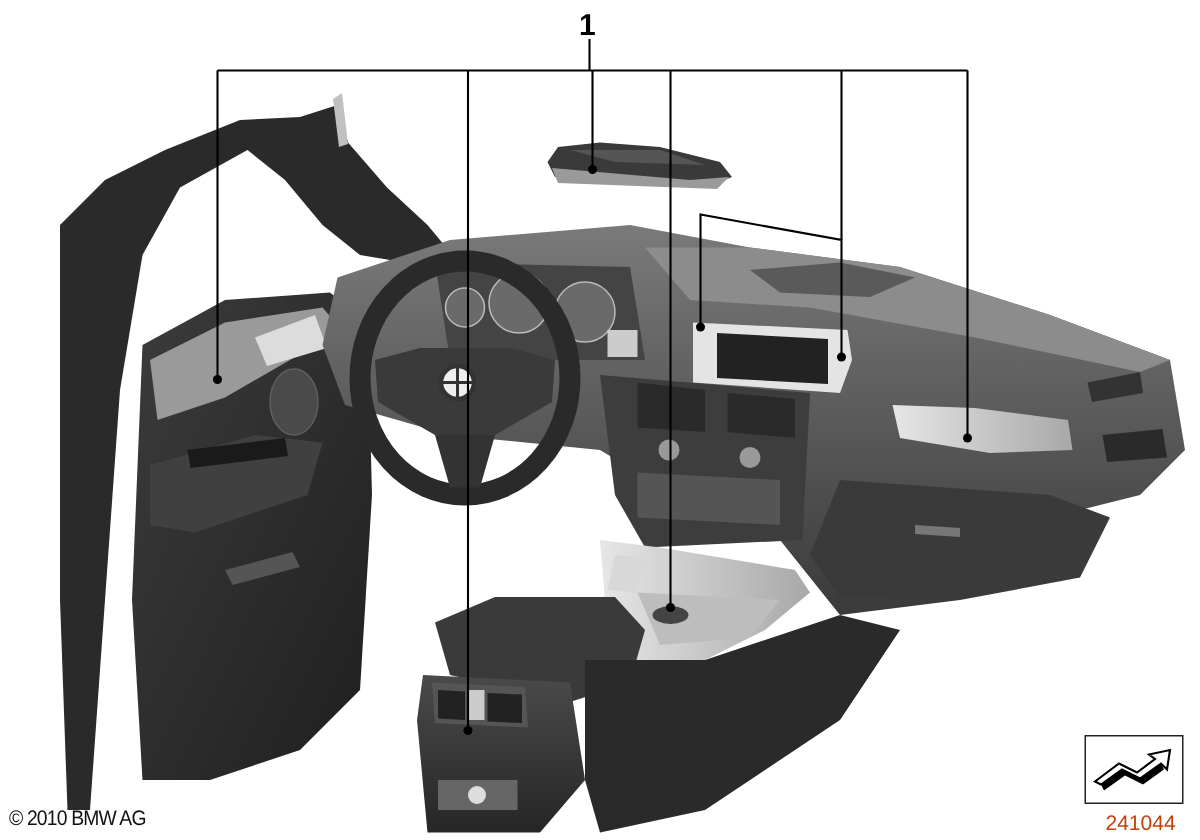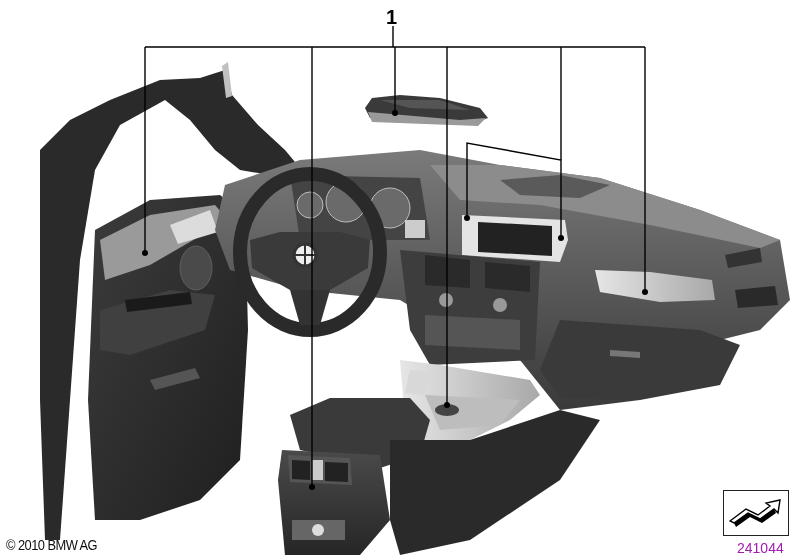--- a/index.html
+++ b/index.html
@@ -1,20 +1,20 @@
 <!DOCTYPE html>
 <html><head>
 <meta charset="utf-8">
 <style>
   html, body { margin: 0; padding: 0; background: #ffffff; }
   body { width: 800px; height: 560px; position: relative; overflow: hidden; font-family: "Liberation Sans", sans-serif; }
   .canvas { position: absolute; left: 0; top: 0; width: 800px; height: 560px; }
   .callout-num { position: absolute; left: 386px; top: 6px; font-size: 20px; font-weight: bold; color: #000; font-family: "Liberation Sans", sans-serif; }
   .copyright { position: absolute; left: 6px; top: 537px; font-size: 14px; color: #111; font-family: "Liberation Sans", sans-serif; letter-spacing: -0.6px; transform: scaleX(0.92); transform-origin: left; }
-  .diagram-id { position: absolute; left: 737px; top: 540px; font-size: 14px; color: #a21caf; font-family: "Liberation Sans", sans-serif; text-align: center; }
+  .diagram-id { position: absolute; left: 737px; top: 540px; font-size: 14px; color: #c2410c; font-family: "Liberation Sans", sans-serif; text-align: center; }
   .nav-icon { position: absolute; left: 723px; top: 490px; width: 66px; height: 46px; border: 1.5px solid #222; box-sizing: border-box; background: #fff; cursor: pointer; }
 </style>
 </head>
 <body>
 
 <div class="canvas">
 <svg width="800" height="560" viewBox="0 0 800 560" xmlns="http://www.w3.org/2000/svg">
   <defs>
     <linearGradient id="dashG" x1="0" y1="0" x2="0" y2="1">
       <stop offset="0" stop-color="#7a7a7a"></stop>

